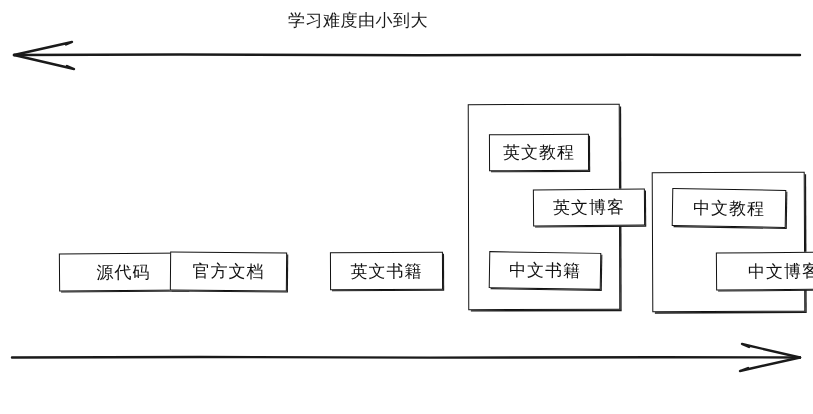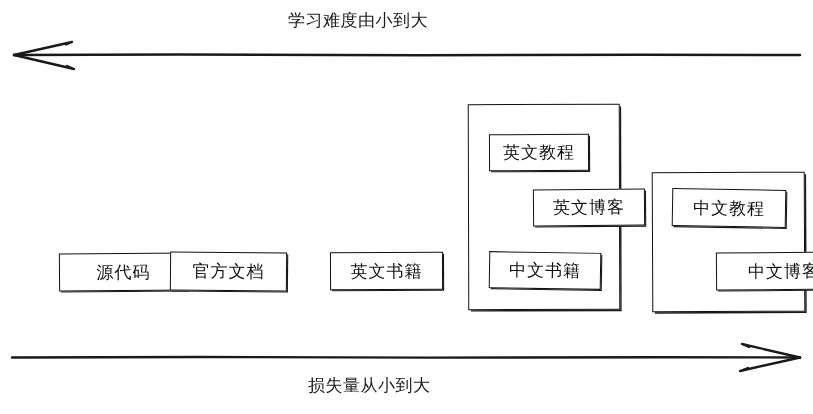--- a/index.html
+++ b/index.html
@@ -127,15 +127,14 @@
   </div>
 
   <svg class="axis-svg" id="bottom-axis-svg" width="813" height="40">
     <g fill="none" stroke="#1a1a1a" stroke-width="2.4" stroke-linecap="round" stroke-linejoin="round">
       <path d="M 12 19.5 L 200 19 L 430 19.6 L 660 19.2 L 800 19.5"></path>
       <path d="M 800 19.5 L 742 6 L 749 9"></path>
       <path d="M 800 19.5 L 740 33 L 748 30"></path>
     </g>
   </svg>
 
-  <div class="axis-label" id="bottom-axis-label">损失量从小到大</div>
 
 </div>
 
 </body></html>

